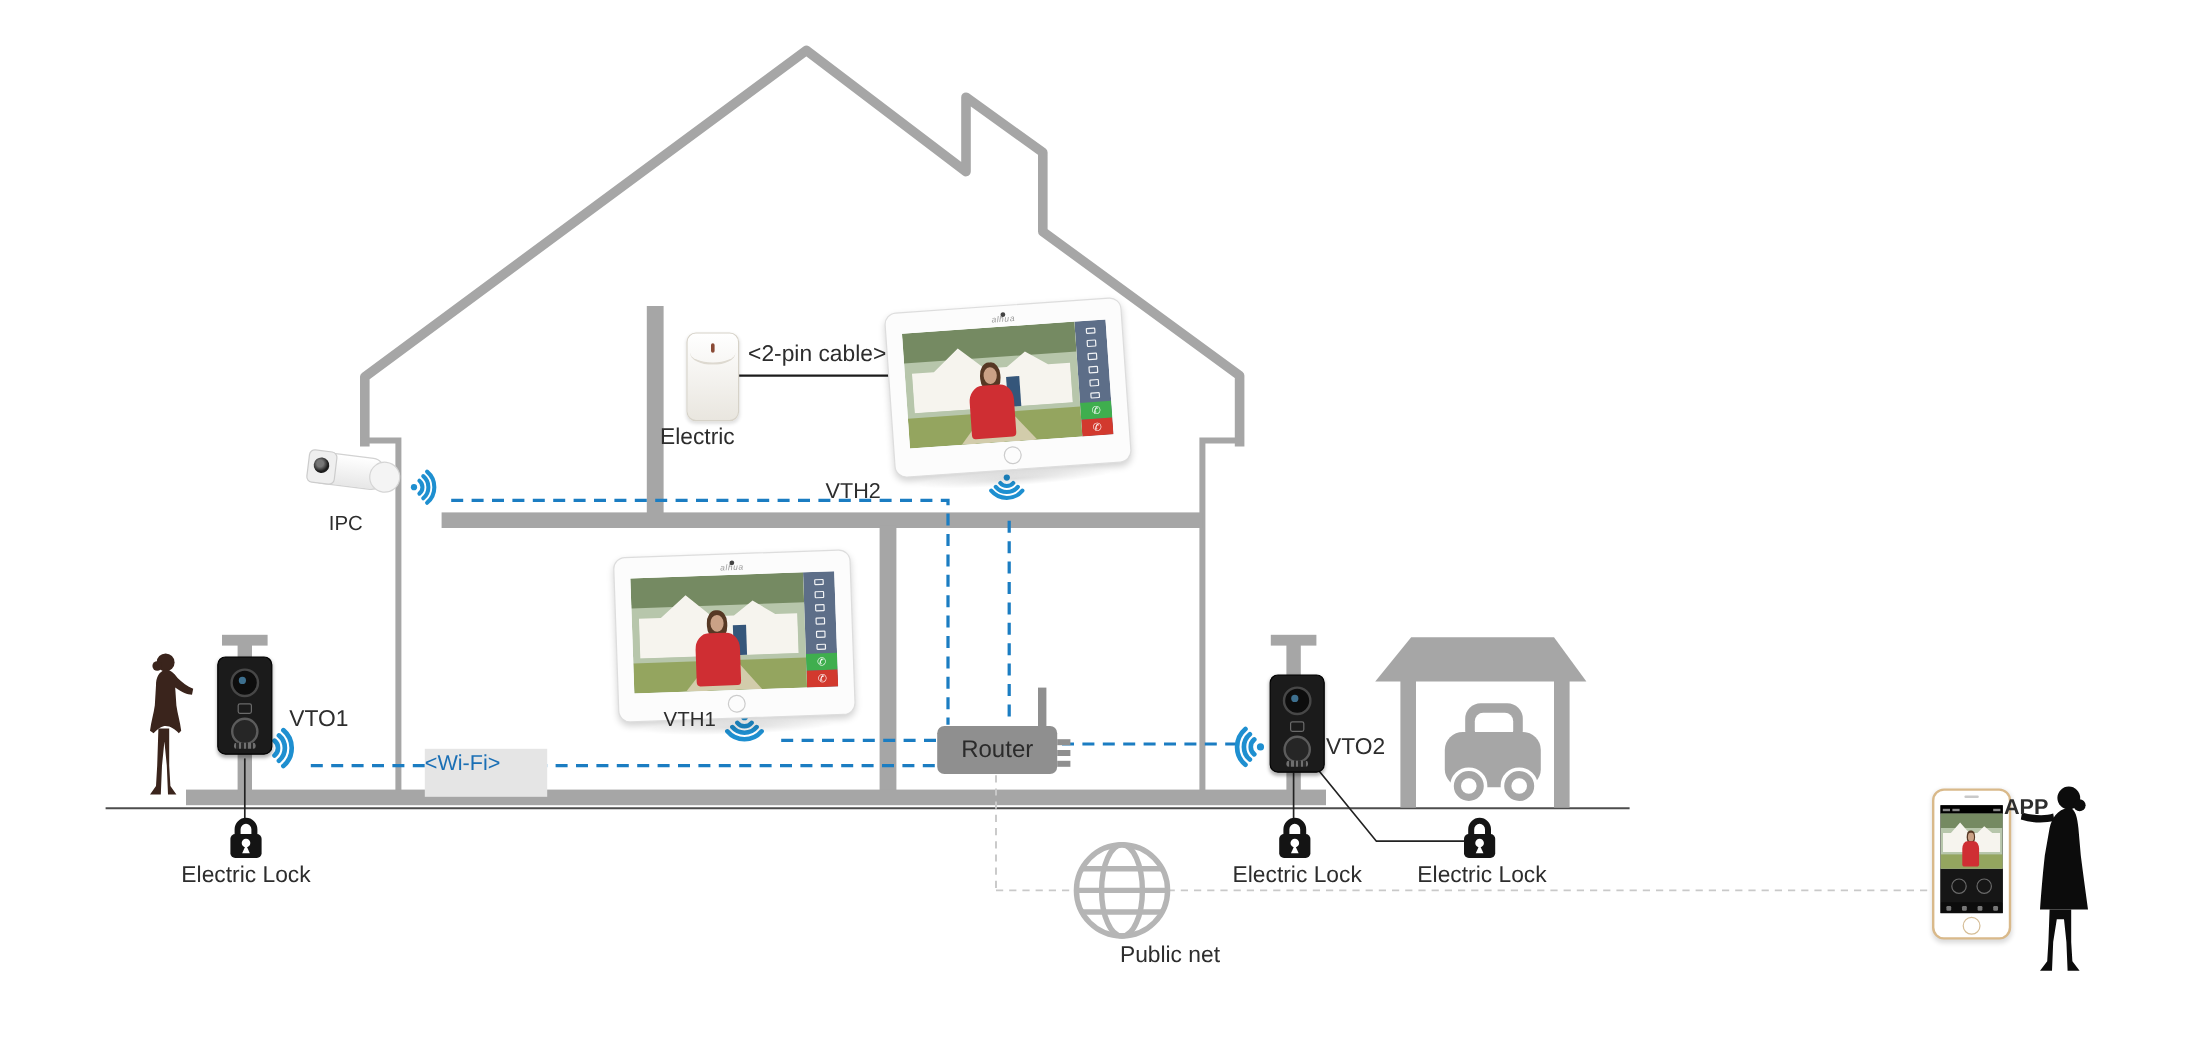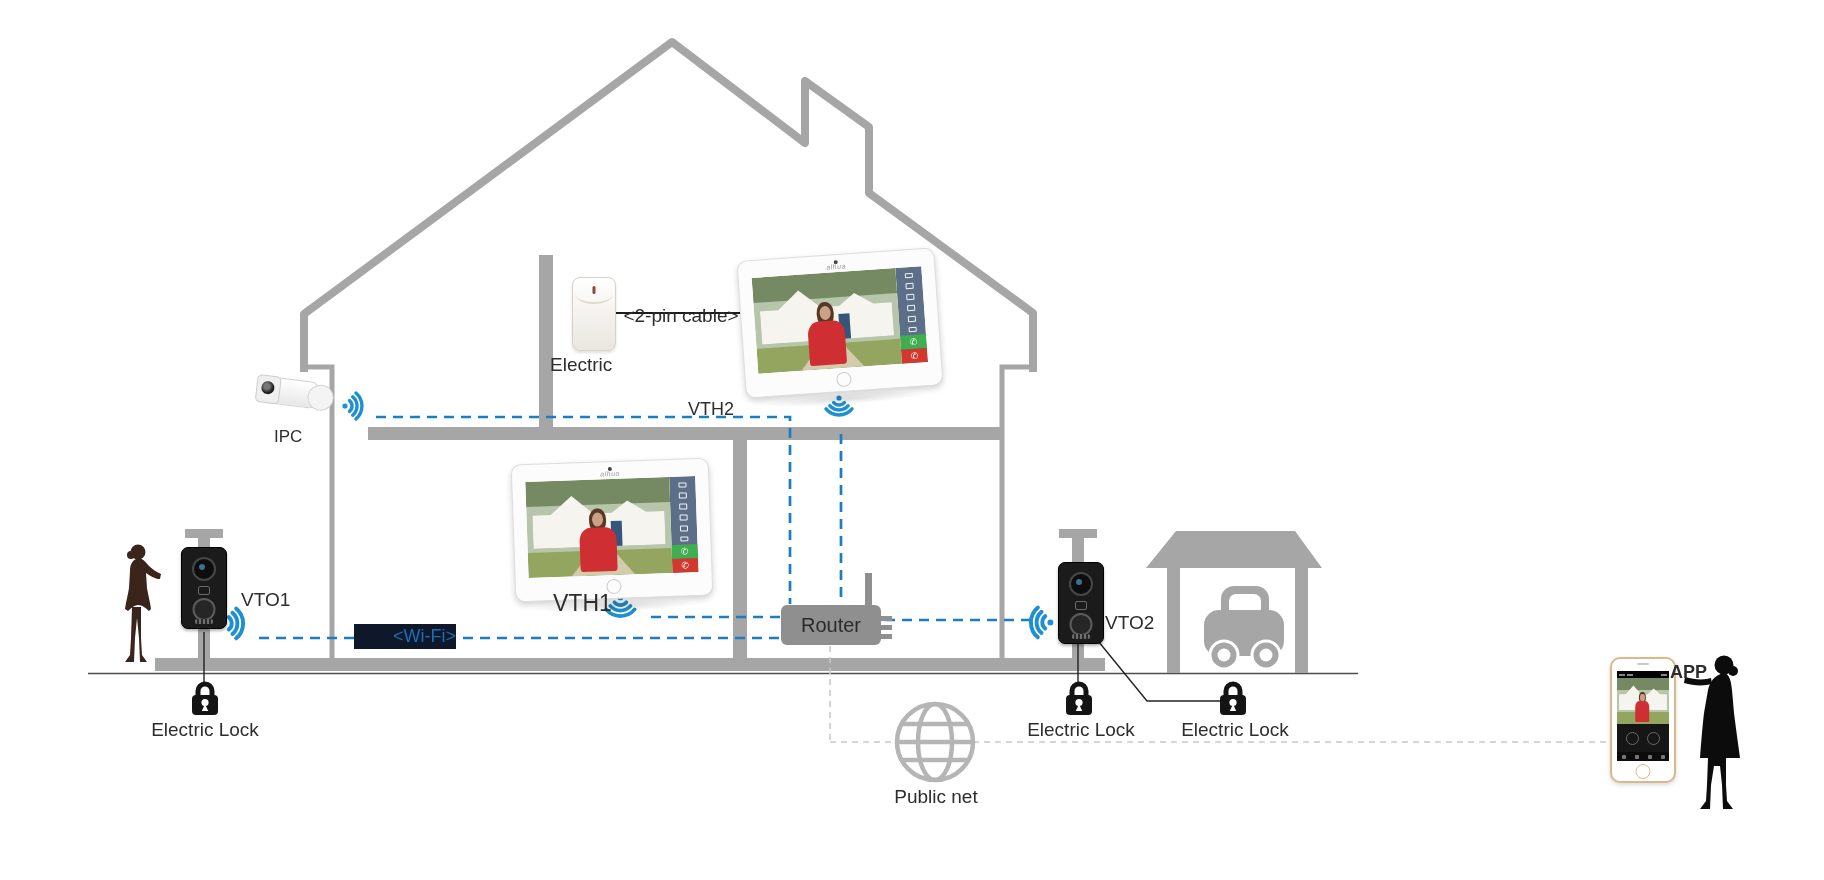--- a/index.html
+++ b/index.html
@@ -75,22 +75,22 @@
   .detector .led{position:absolute;top:8px;left:50%;transform:translateX(-50%);width:3px;height:8px;
        border-radius:2px;background:#8a4a35;}
   
   .router{position:absolute;left:781px;top:605px;width:100px;height:40px;background:#8f8f8f;
        border-radius:6px;}
   .router .antenna{position:absolute;left:84px;top:-32px;width:7px;height:33px;background:#8f8f8f;}
   .router .slat{position:absolute;right:-11px;width:11px;height:5px;background:#8f8f8f;}
   .router .txt{position:absolute;left:0;width:100%;top:0;height:40px;line-height:40px;text-align:center;
        font-size:20px;color:#2b2b2b;}
   
-  .wifitag{position:absolute;left:354px;top:624px;width:102px;height:25px;background:#0f172a;
-       color:#1a6fb5;font-size:18px;line-height:25px;text-align:right;}
+  .wifitag{position:absolute;left:354px;top:624px;width:102px;height:40px;background:#e5e5e5;
+       color:#1a6fb5;font-size:18px;line-height:25px;text-align:left;}
   
   .phone{position:absolute;left:1610px;top:657px;width:62px;height:122px;background:#fff;
        border:2px solid #d9b98a;border-radius:10px;box-shadow:0 2px 4px rgba(0,0,0,.15);}
   .phone .spk{position:absolute;top:4px;left:50%;transform:translateX(-50%);width:12px;height:2px;
        background:#c9c9c9;border-radius:1px;}
   .phone .pscreen{position:absolute;left:5px;top:12px;right:5px;height:90px;background:#111;
        display:flex;flex-direction:column;overflow:hidden;}
   .phone .statusbar{height:7px;background:#000;display:flex;align-items:center;gap:2px;padding:0 2px;}
   .phone .statusbar i{display:block;width:6px;height:2px;background:#888;}
   .phone .pphoto{height:46px;display:flex;}
@@ -357,23 +357,23 @@
         </div>
     </div>
     <div class="home"></div>
   </div>
 
   <div class="wifitag">&lt;Wi-Fi&gt;</div>
 
   <div class="lbl" style="left:274px;top:415px;font-size:17px;margin-top:12px;">IPC</div>
   <div class="lbl" style="left:241px;top:589px;">VTO1</div>
   <div class="lbl" style="left:1105px;top:612px;">VTO2</div>
-  <div class="lbl" style="left:553px;top:590px;font-size:23px;">VTH1</div>
+  <div class="lbl" style="left:553px;top:590px;font-size:17px;">VTH1</div>
   <div class="lbl" style="left:688px;top:399px;font-size:18px;">VTH2</div>
   <div class="lbl" style="left:550px;top:354px;">Electric</div>
-  <div class="lbl center" style="left:615px;top:285px;width:132px;margin-top:20px;">&lt;2-pin cable&gt;</div>
+  <div class="lbl center" style="left:615px;top:285px;width:132px;">&lt;2-pin cable&gt;</div>
   <div class="lbl center" style="left:150px;top:719px;width:110px;">Electric Lock</div>
   <div class="lbl center" style="left:1026px;top:719px;width:110px;">Electric Lock</div>
   <div class="lbl center" style="left:1180px;top:719px;width:110px;">Electric Lock</div>
-  <div class="lbl center" style="left:890px;top:786px;width:92px;">Public net</div>
+  <div class="lbl center" style="left:929px;top:786px;width:92px;">Public net</div>
   <div class="lbl" style="left:1670px;top:662px;font-size:18px;font-weight:bold;">APP</div>
 
 </div>
 
 </body></html>

